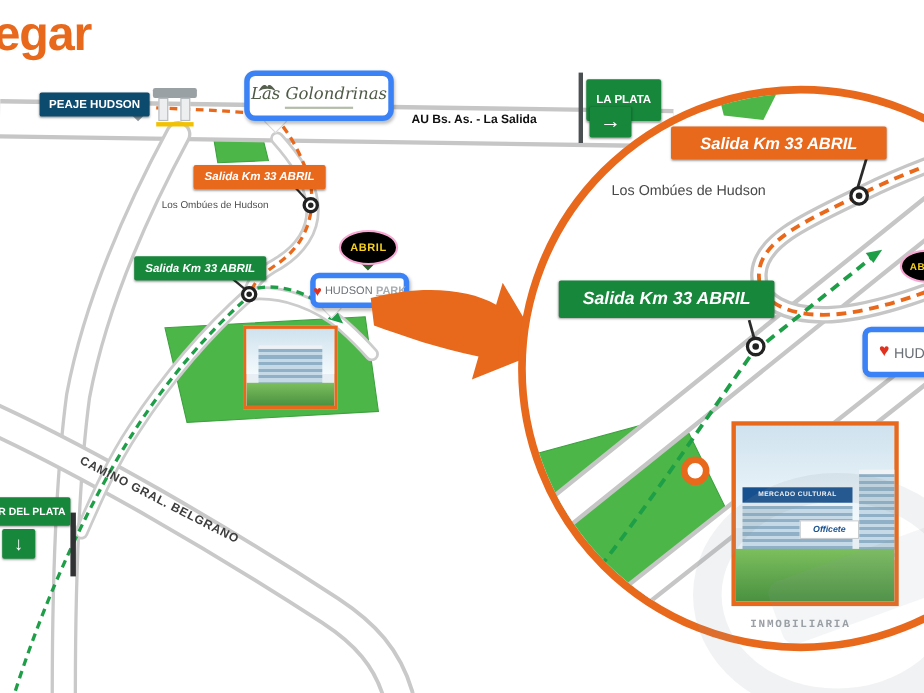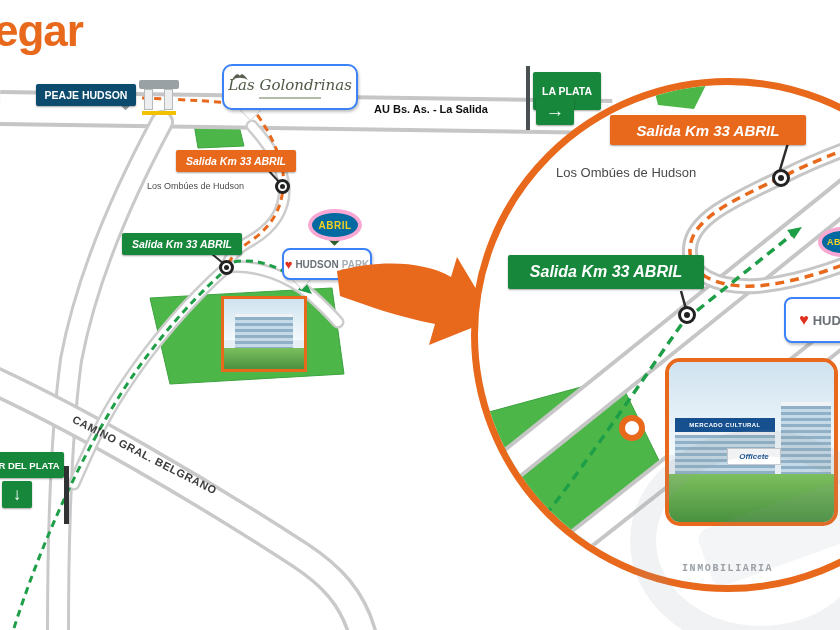--- a/index.html
+++ b/index.html
@@ -7,21 +7,21 @@
           font-family:"Liberation Sans",sans-serif;}
   .layer{position:absolute;left:0;top:0;width:840px;height:630px;pointer-events:none;}
   .page-title{position:absolute;left:-6px;top:6px;font-size:44px;font-weight:800;color:#E8681C;z-index:5;letter-spacing:-1px;}
 
   .sign{position:absolute;display:flex;align-items:center;justify-content:center;font-weight:bold;color:#fff;
         border-radius:2px;box-shadow:0 1px 2px rgba(0,0,0,.35);z-index:2;white-space:nowrap;box-sizing:border-box;}
   .sign.orange{background:#E8681C;font-style:italic;}
   .sign.green{background:#17873C;font-style:italic;}
   .sign.green.plain{font-style:normal;}
   .sign.gray{background:#0c4a6e;}
-  .card{position:absolute;background:#fff;border:2px solid #3b82f6;border-radius:8px;
+  .card{position:absolute;background:#fff;border:5px solid #3b82f6;border-radius:8px;
         box-shadow:1px 2px 3px rgba(0,0,0,.25);z-index:2;box-sizing:border-box;text-align:right;}
   .diamond{position:absolute;transform:rotate(45deg);z-index:1;}
 
   
   .pos-peaje{left:36px;top:84px;width:100px;height:22px;font-size:10.5px;}
   .peaje-diamond{left:120px;top:97px;width:11px;height:11px;background:#8E979B;}
   .toll{position:absolute;left:139px;top:80px;width:40px;height:38px;z-index:2;}
   .toll-roof{position:absolute;left:0;top:0;width:40px;height:9px;background:#9aa1a4;border-radius:2px;}
   .toll-p1{position:absolute;left:5px;top:9px;width:9px;height:21px;background:#eceeef;border:1px solid #b5babd;box-sizing:border-box;}
   .toll-p2{position:absolute;left:25px;top:9px;width:9px;height:21px;background:#eceeef;border:1px solid #b5babd;box-sizing:border-box;}
@@ -36,28 +36,28 @@
   .lp-pole{position:absolute;left:526px;top:66px;width:4px;height:64px;background:#4a4f52;z-index:1;}
   .lp-sign{left:533px;top:72px;width:68px;height:38px;font-size:10.5px;}
   .lp-arrow{left:536px;top:97px;width:38px;height:28px;font-size:19px;font-style:normal;}
 
   .hw-label{position:absolute;left:374px;top:103px;font-size:11px;font-weight:bold;color:#101010;z-index:2;white-space:nowrap;}
 
   .so1{left:176px;top:150px;width:120px;height:22px;font-size:10.5px;}
   .omb1{position:absolute;left:147px;top:181px;font-size:9px;color:#4c4c4c;z-index:2;white-space:nowrap;}
   .sg1{left:122px;top:233px;width:120px;height:22px;font-size:10.5px;}
 
-  .abril-oval{position:absolute;background:#0369a1;border:4px solid #f9a8d4;border-radius:50%;color:#f5d020;
+  .abril-oval{position:absolute;background:#000000;border:2px solid #f9a8d4;border-radius:50%;color:#f5d020;
               font-weight:bold;display:flex;align-items:center;justify-content:center;z-index:2;box-sizing:border-box;letter-spacing:.5px;}
   .abril1{left:308px;top:209px;width:54px;height:32px;font-size:10px;}
   .abril1-diamond{left:330px;top:235px;width:9px;height:9px;background:#2c5f2e;}
 
   .hp1{left:282px;top:248px;width:90px;height:32px;display:flex;align-items:center;justify-content:center;gap:3px;}
   .hp-heart{color:#E0301E;font-size:13px;line-height:1;}
-  .hp-bold{font-size:10px;font-weight:bold;color:#6a7076;}
+  .hp-bold{font-size:10px;font-weight:normal;color:#6a7076;}
   .hp-light{font-size:10px;font-weight:bold;color:#a7adb2;text-decoration:underline;}
   .hp1-diamond{left:295px;top:274px;width:11px;height:11px;background:#fff;border:1px solid #d9d9d9;}
 
   .photo{position:absolute;border:3px solid #E8681C;box-sizing:border-box;background:#e7eff5;overflow:hidden;z-index:3;}
   .photo-small{left:221px;top:296px;width:86px;height:76px;}
   .ph-sky{position:absolute;left:0;right:0;top:0;height:58%;background:linear-gradient(180deg,#cfe2ee,#f4fafd);}
   .ph-lawn{position:absolute;left:0;right:0;bottom:0;height:30%;background:linear-gradient(180deg,#7cbf5e,#4a9140);}
   .ph-glass{position:absolute;background:repeating-linear-gradient(180deg,#8fb0c6 0px,#8fb0c6 3px,#c5dae6 3px,#c5dae6 6px);border-top:3px solid #eef2f5;}
   .ps-glass{left:14%;top:22%;width:72%;height:44%;}
 
@@ -80,23 +80,23 @@
   .zoom-circle{position:absolute;left:471px;top:78px;width:500px;height:500px;background:#fff;border:7px solid #E8681C;
                border-radius:50%;overflow:hidden;z-index:4;}
   .inset-svg{position:absolute;left:0;top:0;width:500px;height:500px;}
   .iso{left:132px;top:30px;width:196px;height:30px;font-size:15px;}
   .dot-io{left:294px;top:84px;}
   .iomb{position:absolute;left:78px;top:80px;font-size:13px;color:#494949;font-weight:500;z-index:2;white-space:nowrap;}
   .isg{left:30px;top:170px;width:196px;height:34px;font-size:16px;}
   .dot-ig{left:200px;top:221px;}
   .ihud{left:306px;top:212px;width:72px;height:46px;display:flex;align-items:center;justify-content:center;gap:4px;border-radius:8px;}
   .ihud-heart{color:#E0301E;font-size:16px;line-height:1;}
-  .ihud-bold{font-size:13px;font-weight:bold;color:#6a7076;}
+  .ihud-bold{font-size:13px;font-weight:normal;color:#6a7076;}
   .iabril{left:340px;top:142px;width:48px;height:30px;font-size:9px;}
-  .photo-big{left:187px;top:273px;width:173px;height:168px;border-width:4px;border-radius:15px;}
+  .photo-big{left:187px;top:298px;width:152px;height:168px;border-width:4px;}
   .pb-left{left:6px;top:70px;width:100px;height:46px;}
   .pb-banner{position:absolute;left:6px;top:56px;width:100px;height:14px;background:#17508f;color:#fff;font-size:6px;font-weight:bold;
              display:flex;align-items:center;justify-content:center;letter-spacing:.4px;z-index:2;}
   .pb-tower{left:112px;top:40px;width:50px;height:78px;border-top:4px solid #f0f3f5;}
   .pb-office{position:absolute;left:58px;top:86px;width:52px;height:15px;background:#fff;border:1px solid #c8cdd1;color:#17508f;
              font-size:8px;font-weight:bold;font-style:italic;display:flex;align-items:center;justify-content:center;z-index:3;}
 
   
   .wm-text{position:absolute;left:682px;top:563px;font-size:10px;font-weight:bold;letter-spacing:1.6px;color:#9aa0a6;z-index:7;font-family:Liberation Mono, monospace;}
   .wm-ring{position:absolute;left:630px;top:430px;width:210px;height:170px;border:26px solid rgba(150,156,162,.13);border-radius:50%;z-index:6;pointer-events:none;}

